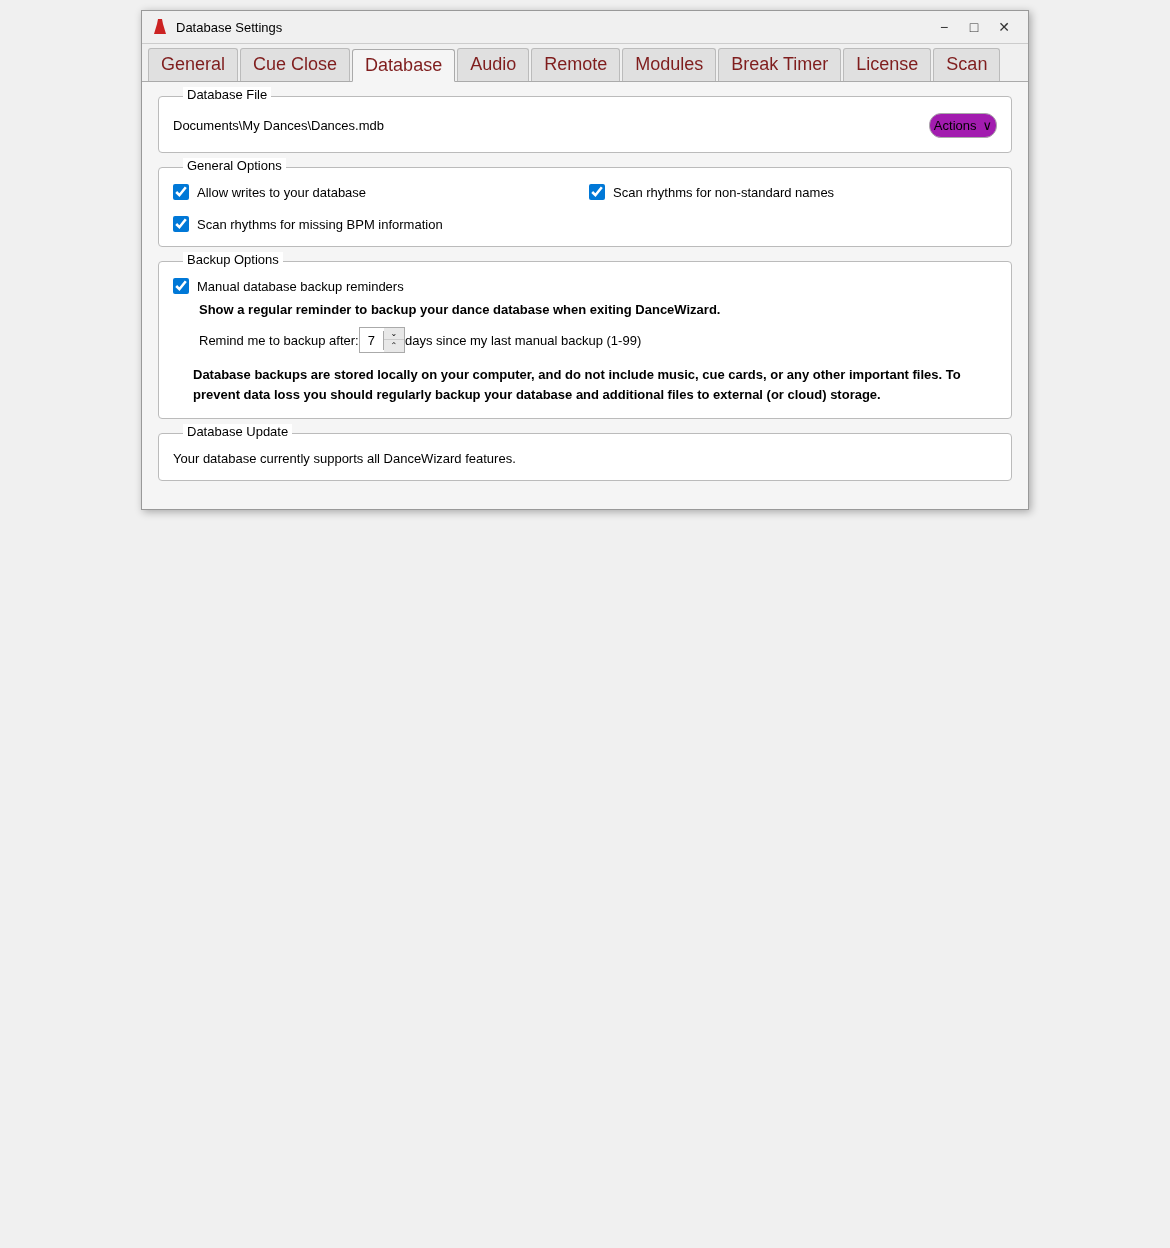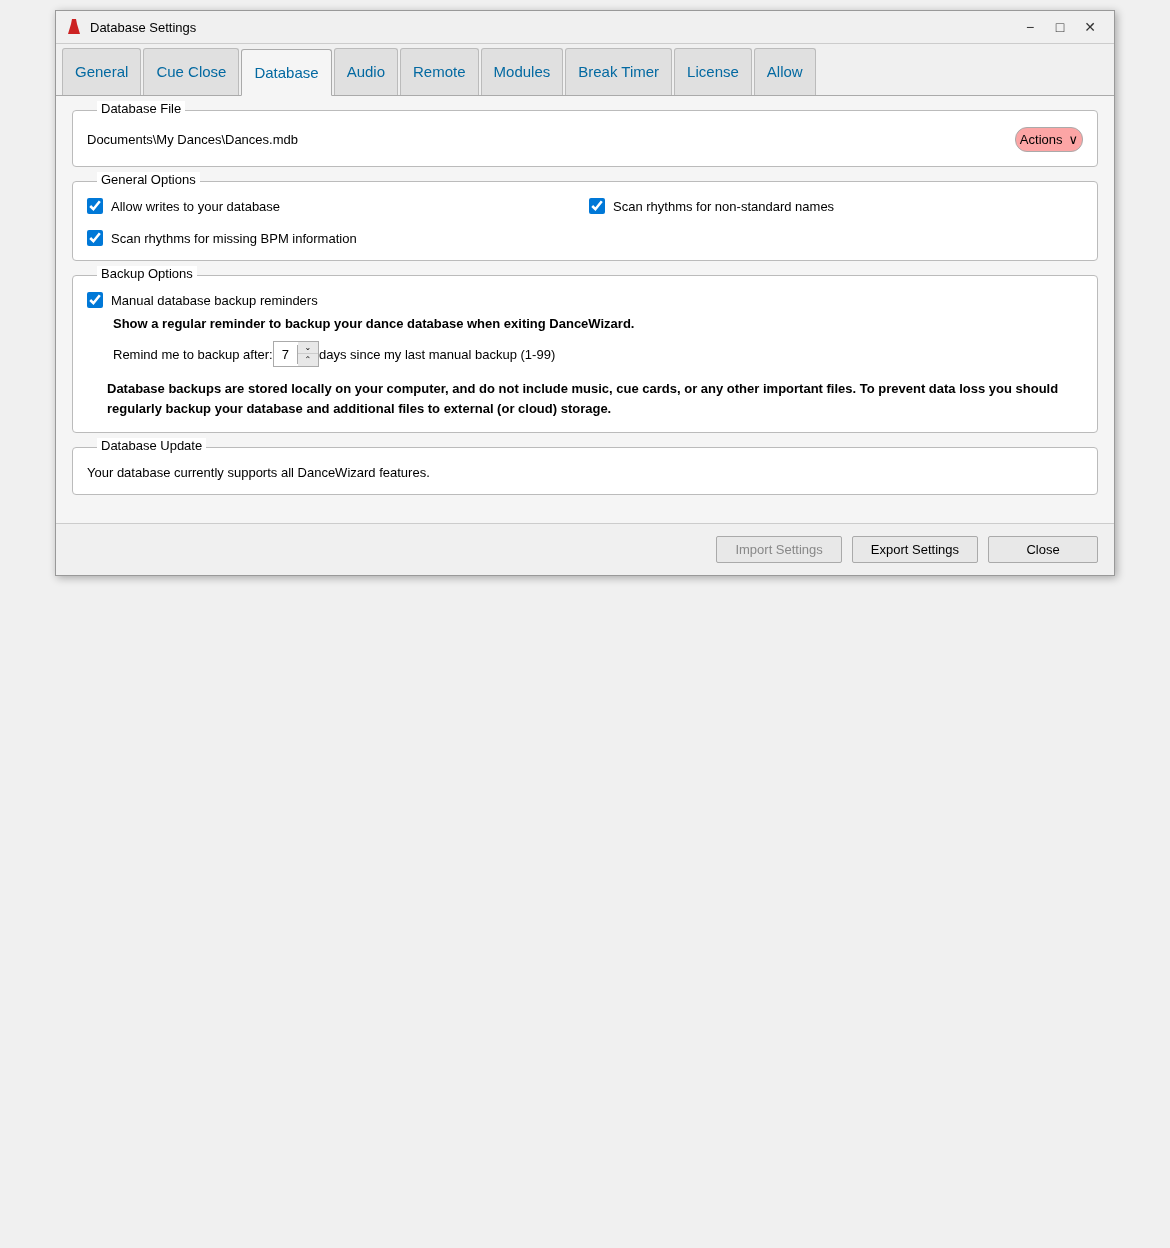--- a/index.html
+++ b/index.html
@@ -6,21 +6,21 @@
     body {
       font-family: 'Segoe UI', Arial, sans-serif;
       font-size: 14px;
       background: #f0f0f0;
       display: flex;
       justify-content: center;
       align-items: flex-start;
       min-height: 100vh;
     }
     .window {
-      width: 1060px;
+      width: 888px;
       background: #f5f5f5;
       border: 1px solid #999;
       box-shadow: 2px 2px 8px rgba(0,0,0,0.3);
       margin-top: 10px;
     }
     .titlebar {
       background: #f0f0f0;
       border-bottom: 1px solid #ccc;
       padding: 6px 10px;
       display: flex;
@@ -63,27 +63,27 @@
 
     
     .tabs {
       display: flex;
       background: #f0f0f0;
       border-bottom: 1px solid #aaa;
       padding: 4px 6px 0 6px;
       gap: 2px;
     }
     .tab {
-      padding: 14px 12px;
+      padding: 5px 12px;
       border: 1px solid #bbb;
       border-bottom: none;
       background: #e0e0e0;
       cursor: pointer;
-      font-size: 15px;
-      color: #0369a1;
+      font-size: 18px;
+      color: #7f1d1d;
       border-radius: 3px 3px 0 0;
       white-space: nowrap;
     }
     .tab.active {
       background: #f5f5f5;
       border-color: #aaa;
       border-bottom: 1px solid #f5f5f5;
       font-weight: normal;
       position: relative;
       top: 1px;
@@ -124,21 +124,21 @@
       justify-content: space-between;
       gap: 10px;
     }
     .db-path {
       font-size: 13px;
       color: #000;
       flex: 1;
     }
     .actions-btn {
       border: 1px solid #aaa;
-      background: #fca5a5;
+      background: #a21caf;
       padding: 4px 4px;
       font-size: 13px;
       cursor: pointer;
       border-radius: 12px;
       white-space: nowrap;
       display: flex;
       align-items: center;
       gap: 6px;
     }
 
@@ -269,21 +269,21 @@
 
   <div class="tabs">
     <div class="tab">General</div>
     <div class="tab">Cue Close</div>
     <div class="tab active">Database</div>
     <div class="tab">Audio</div>
     <div class="tab">Remote</div>
     <div class="tab">Modules</div>
     <div class="tab">Break Timer</div>
     <div class="tab">License</div>
-    <div class="tab">Allow</div>
+    <div class="tab">Scan</div>
   </div>
 
   <div class="content">
 
     <div class="section">
       <span class="section-legend">Database File</span>
       <div class="section-body">
         <div class="db-file-row">
           <span class="db-path">Documents\My Dances\Dances.mdb</span>
           <button class="actions-btn">
@@ -339,18 +339,13 @@
 
     <div class="section">
       <span class="section-legend">Database Update</span>
       <div class="section-body">
         <span class="update-text">Your database currently supports all DanceWizard features.</span>
       </div>
     </div>
 
   </div>
 
-  <div class="footer">
-    <button class="footer-btn" disabled="">Import Settings</button>
-    <button class="footer-btn">Export Settings</button>
-    <button class="footer-btn">Close</button>
-  </div>
 </div>
 
 </body></html>

